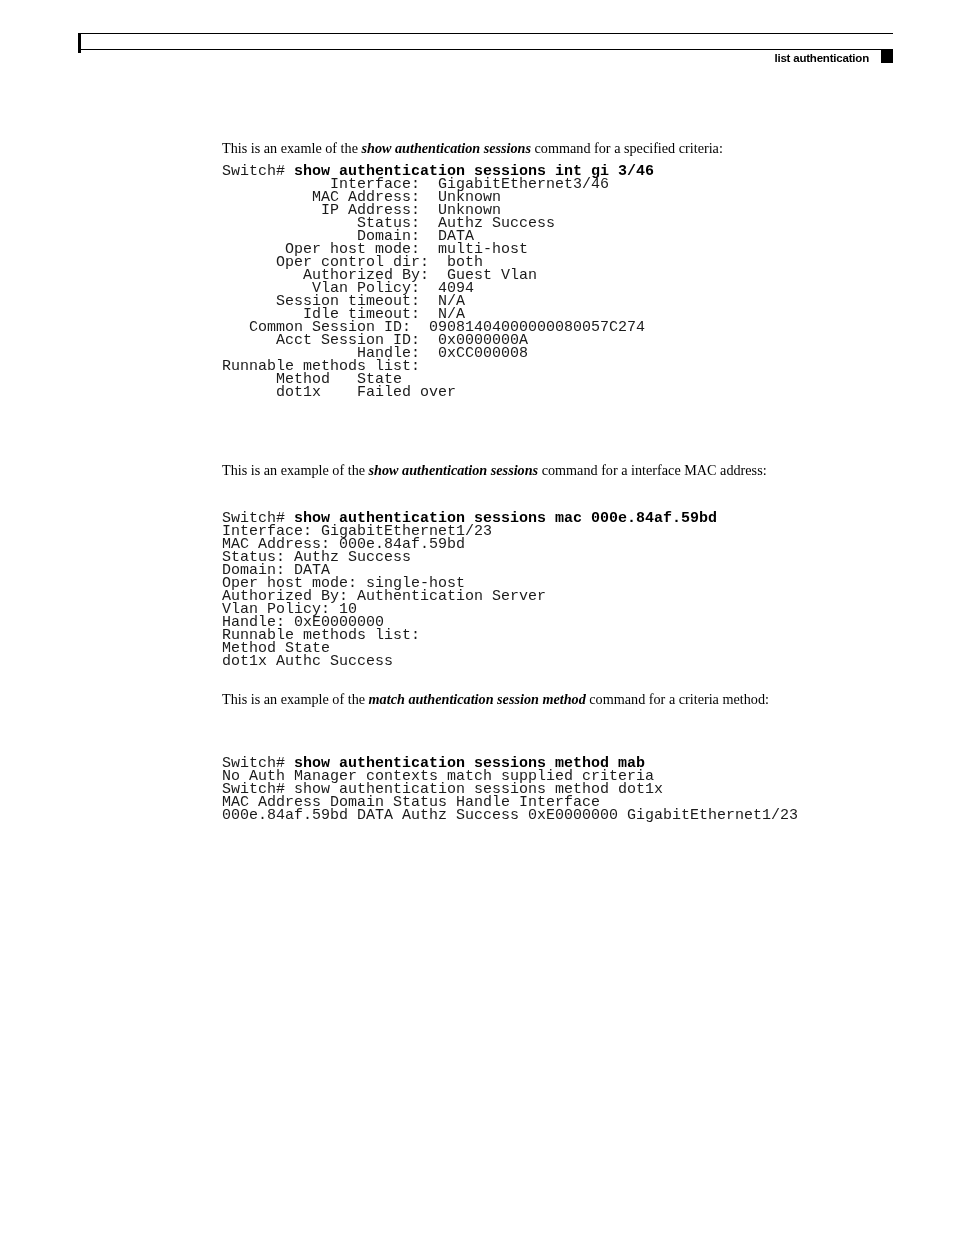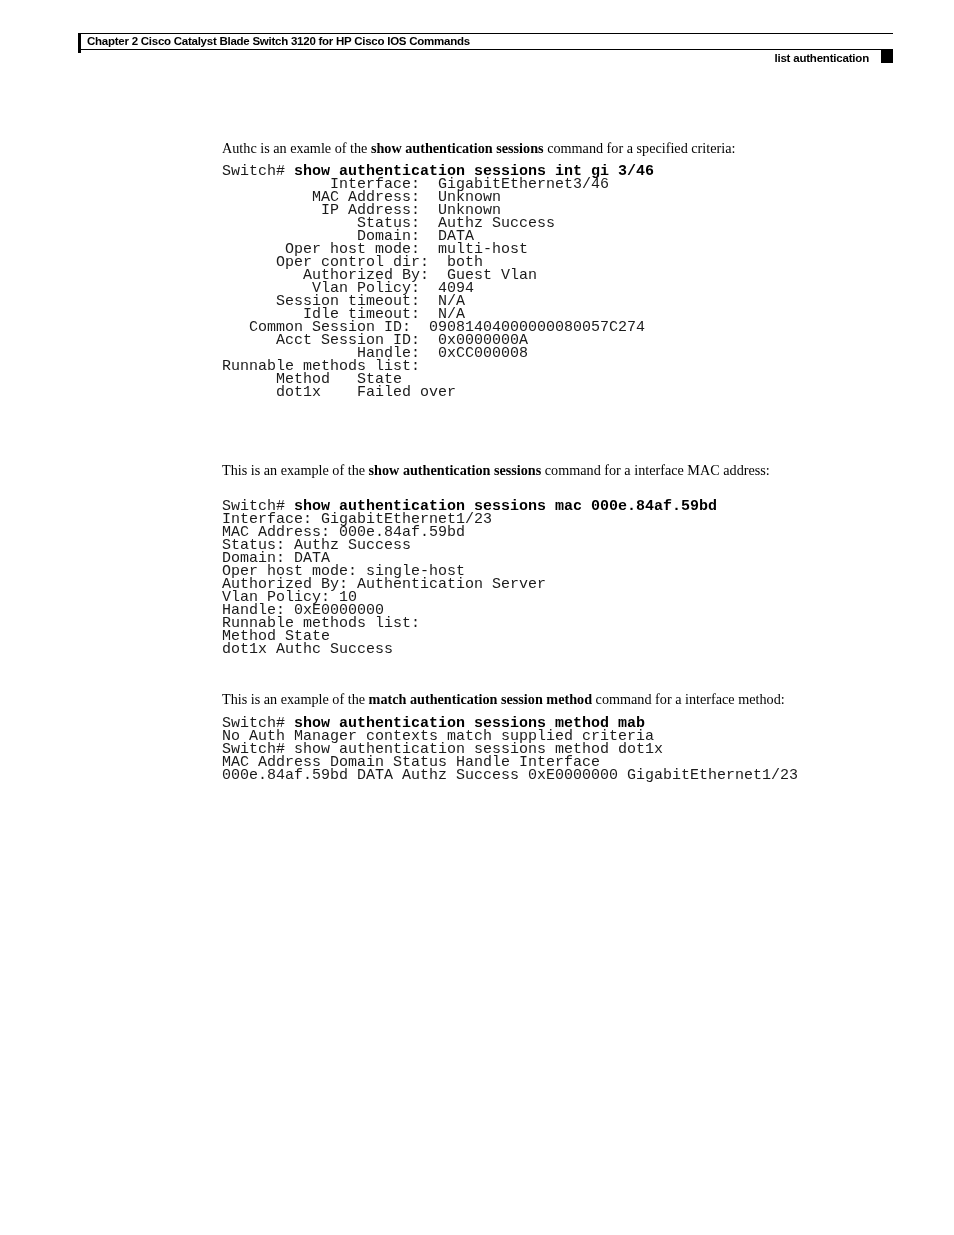--- a/index.html
+++ b/index.html
@@ -81,20 +81,21 @@
   .para {
     position: absolute;
     left: 222px;
     width: 680px;
     font-family: "Liberation Serif", serif;
     font-size: 14.2px;
     line-height: 17px;
   }
   .para b {
     font-weight: bold;
+    font-style: italic;
   }
   .codeblock {
     position: absolute;
     left: 222px;
     font-family: "Liberation Mono", monospace;
     font-size: 15px;
     line-height: 13px;
     white-space: pre;
     color: #1a1a1a;
   }
@@ -119,29 +120,28 @@
     width: 954px;
     height: 90px;
   }
 </style>
 </head>
 <body>
 
 <div id="page-header">
   <div class="hdr-rule-top"></div>
   <div class="hdr-left-bar"></div>
-  <div class="hdr-chapter">Chapter  2 Cisco Catalyst Blade Switch 3120 for HP Cisco IOS Commands</div>
   <div class="hdr-rule-bottom"></div>
   <div class="hdr-recto">list authentication</div>
   <div class="hdr-square"></div>
 </div>
 
 <div id="content">
 
-  <div class="para" style="top:140px;"><span>Authc is an examle of the </span><b>show authentication sessions</b><span> command for a specified criteria:</span></div>
+  <div class="para" style="top:140px;"><span>This is an examle of the </span><b>show authentication sessions</b><span> command for a specified criteria:</span></div>
 
   <div class="codeblock" style="top:165px;"><span>Switch# </span><span class="cmd">show authentication sessions int gi 3/46</span>
 <span>            Interface:  GigabitEthernet3/46
           MAC Address:  Unknown
            IP Address:  Unknown
                Status:  Authz Success
                Domain:  DATA
        Oper host mode:  multi-host
       Oper control dir:  both
          Authorized By:  Guest Vlan
@@ -150,36 +150,36 @@
          Idle timeout:  N/A
    Common Session ID:  09081404000000080057C274
       Acct Session ID:  0x0000000A
                Handle:  0xCC000008
 Runnable methods list:
       Method   State
       dot1x    Failed over</span></div>
 
   <div class="para" style="top:462px;"><span>This is an example of the </span><b>show authentication sessions</b><span> command for a interface MAC address:</span></div>
 
-  <div class="codeblock" style="top:500px;"><span>Switch# </span><span class="cmd">show authentication sessions mac 000e.84af.59bd</span>
+  <div class="codeblock" style="top:512px;"><span>Switch# </span><span class="cmd">show authentication sessions mac 000e.84af.59bd</span>
 <span>Interface: GigabitEthernet1/23
 MAC Address: 000e.84af.59bd
 Status: Authz Success
 Domain: DATA
 Oper host mode: single-host
 Authorized By: Authentication Server
 Vlan Policy: 10
 Handle: 0xE0000000
 Runnable methods list:
 Method State
 dot1x Authc Success</span></div>
 
-  <div class="para" style="top:691px;"><span>This is an example of the </span><b>match authentication session method</b><span> command for a interface method:</span></div>
-
-  <div class="codeblock" style="top:717px;"><span>Switch# </span><span class="cmd">show authentication sessions method mab</span>
+  <div class="para" style="top:691px;"><span>This is an example of the </span><b>match authentication session method</b><span> command for a criteria method:</span></div>
+
+  <div class="codeblock" style="top:757px;"><span>Switch# </span><span class="cmd">show authentication sessions method mab</span>
 <span>No Auth Manager contexts match supplied criteria
 Switch# show authentication sessions method dot1x
 MAC Address Domain Status Handle Interface
 000e.84af.59bd DATA Authz Success 0xE0000000 GigabitEthernet1/23</span></div>
 
 </div>
 
 <div id="related-section">
   
   

